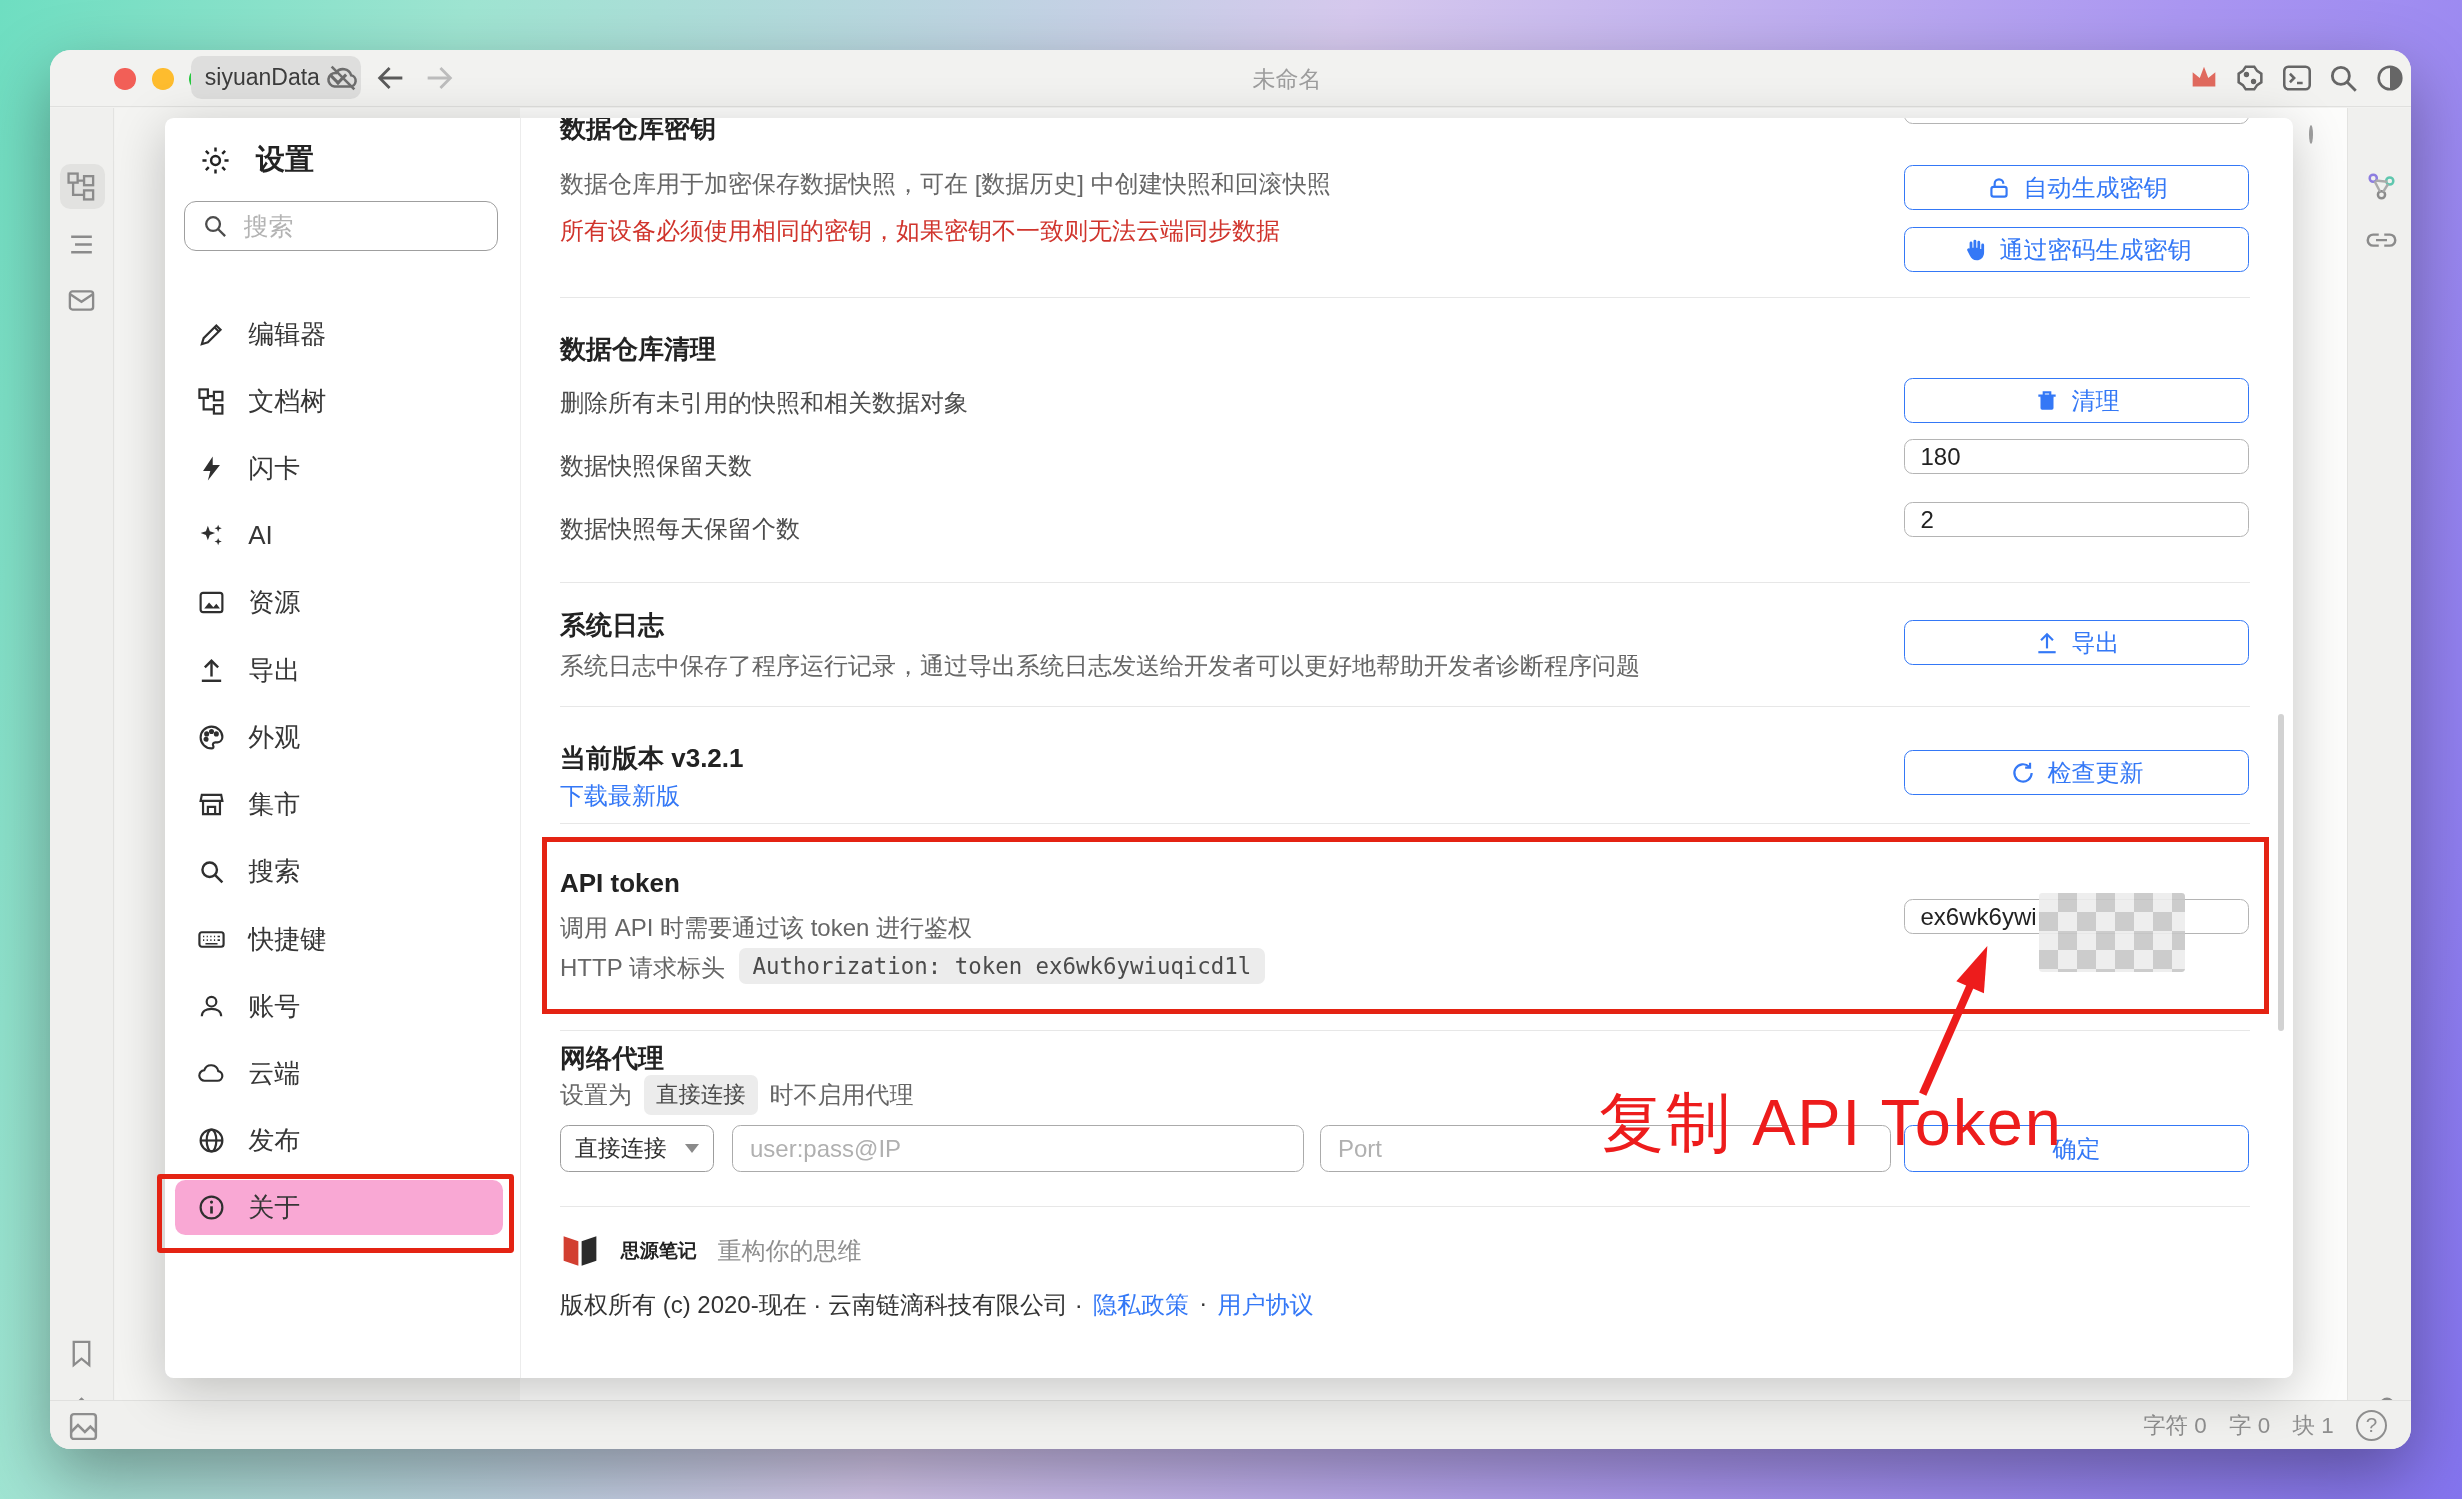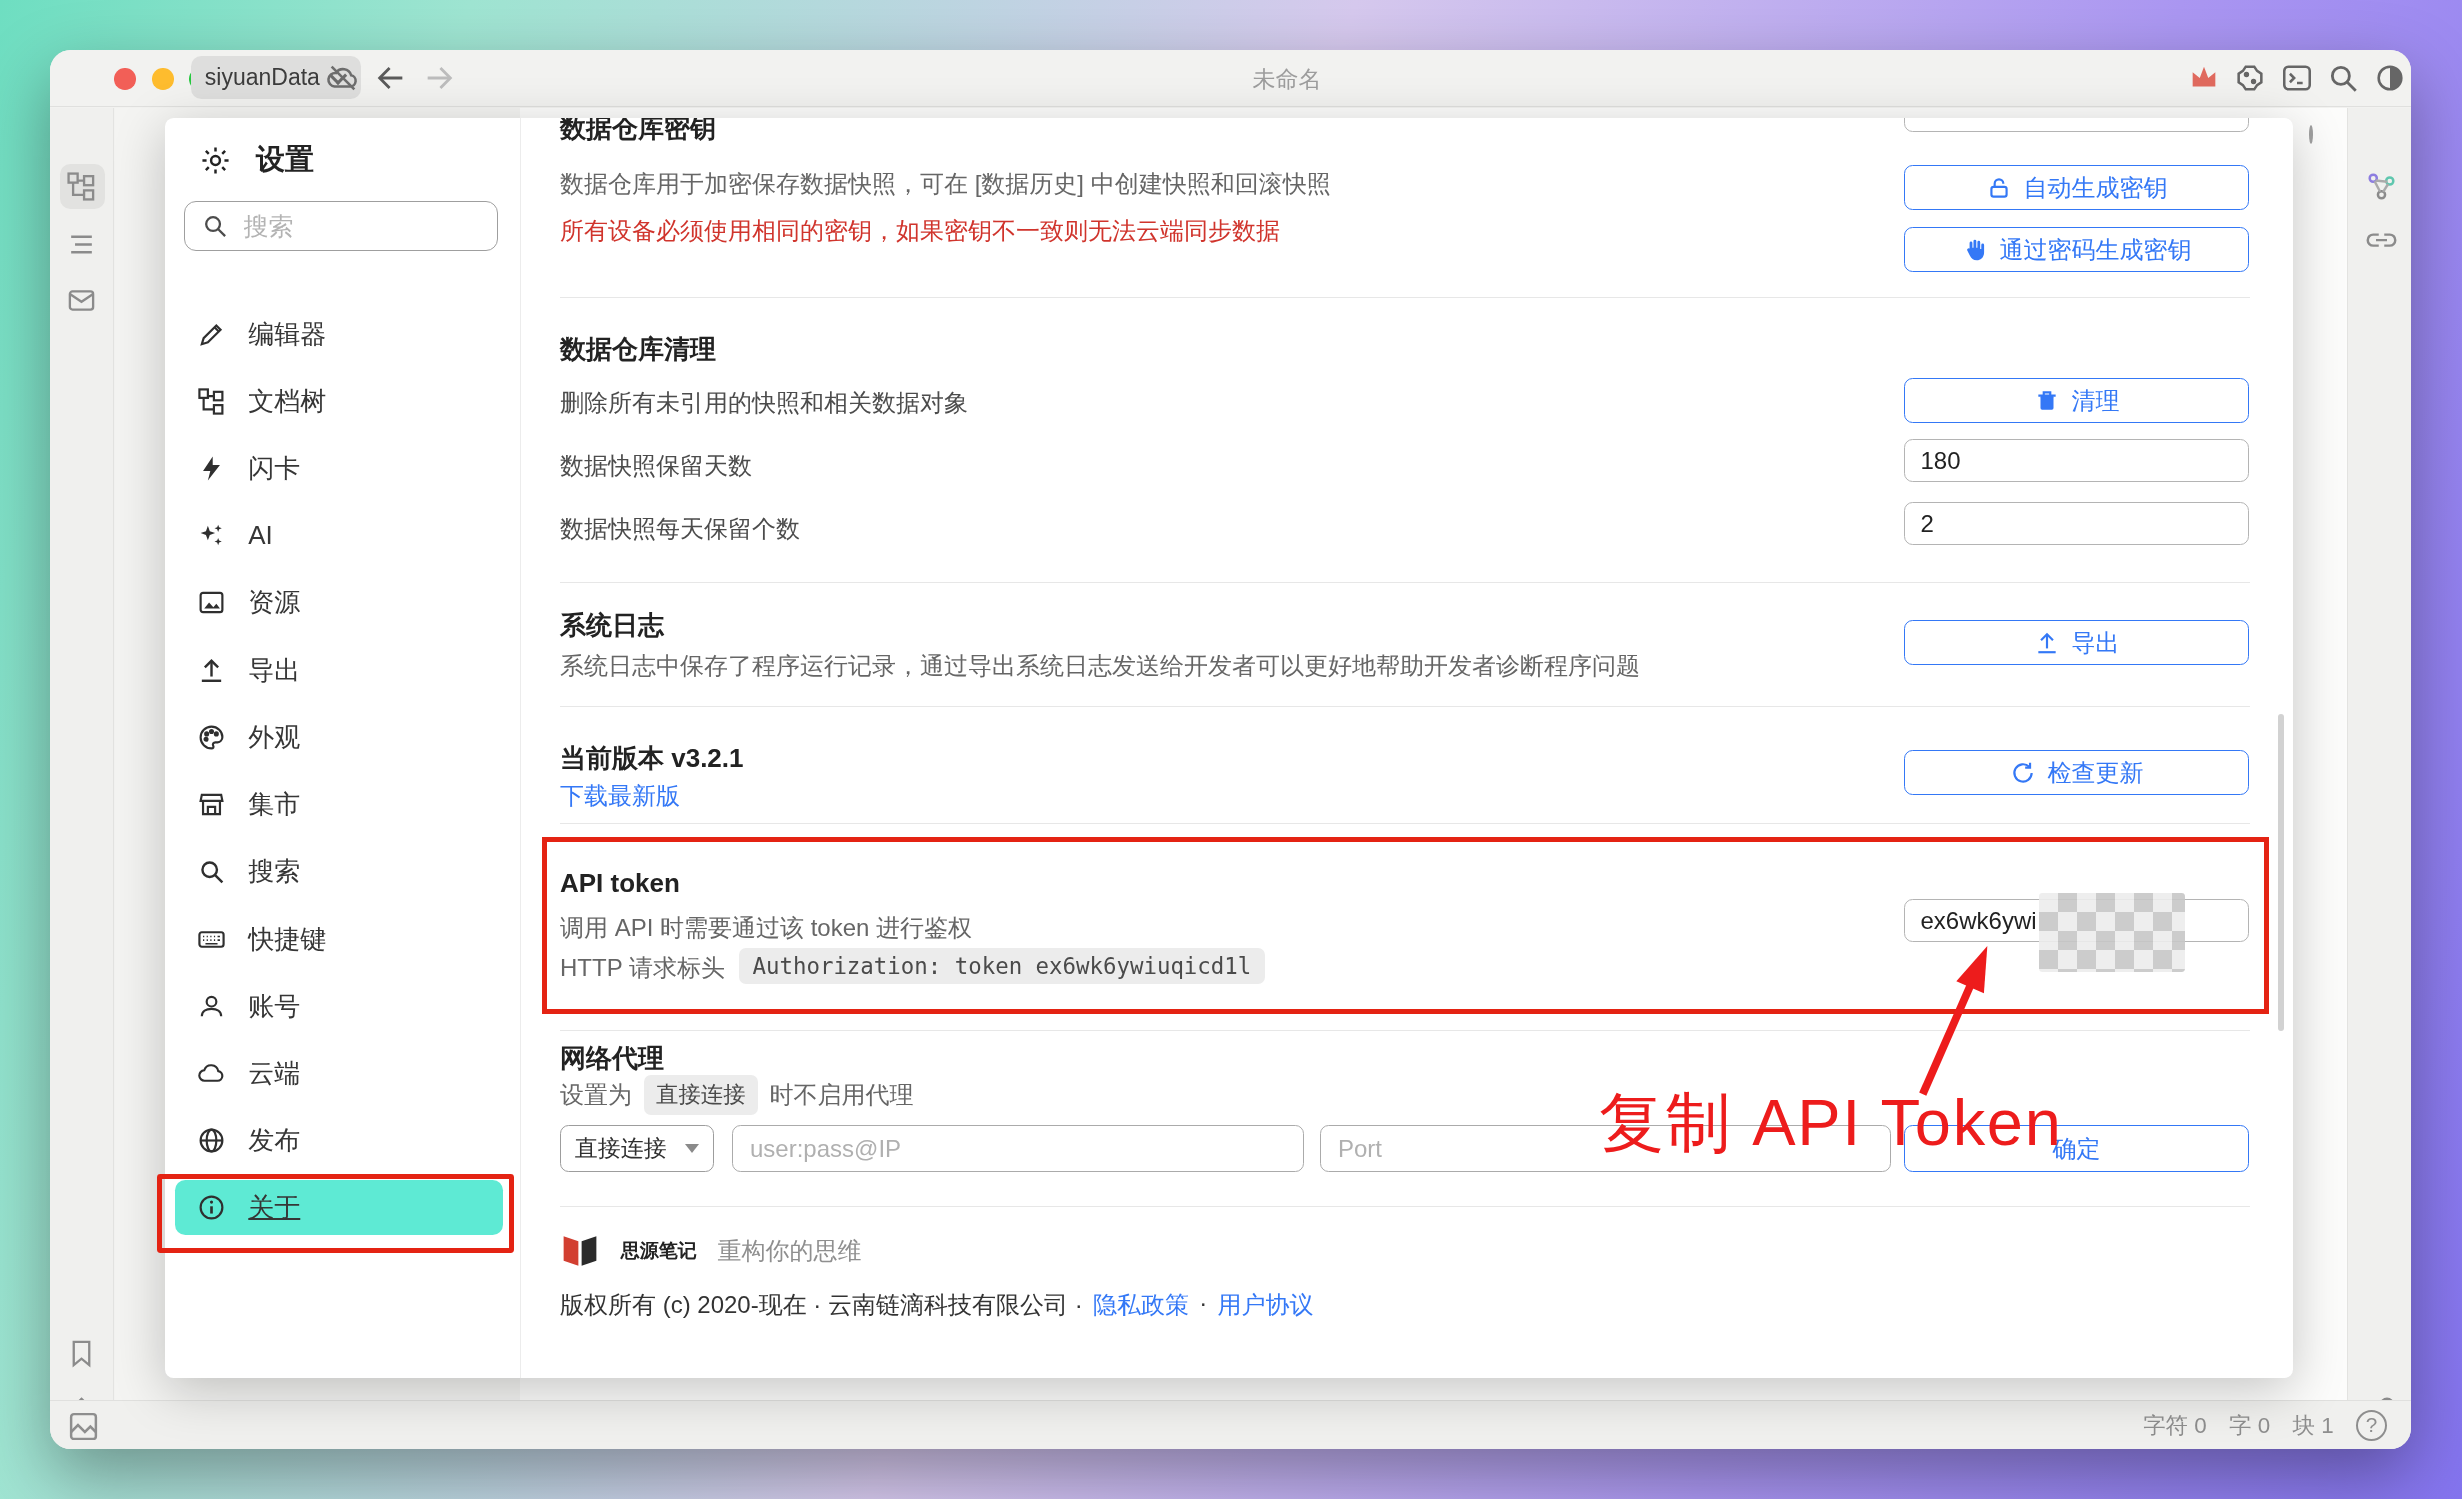--- a/index.html
+++ b/index.html
@@ -52,35 +52,35 @@
   .sb-divider { left:355px; top:0; width:0.9px; height:100%; background:#ececec; }
   .sb-head { left:34px; top:22.4px; display:flex; align-items:center; gap:24px; font-size:29px;
              font-weight:700; color:#232323; }
   .sb-search { left:19px; top:83px; width:314px; height:50px; border:1.7px solid #9f9f9f; border-radius:12px;
                display:flex; align-items:center; gap:15.5px; padding:0 15.5px; background:#fff; }
   .sb-search input { border:none; outline:none; font-size:25px; width:224px; color:#333;
                      font-family:inherit; background:transparent; }
   .sb-search input::placeholder { color:#b3b3b3; }
   .menu-item { left:9.5px; width:328px; height:55px; border-radius:10.3px; display:flex; align-items:center;
                gap:22.4px; padding-left:22.4px; font-size:26px; color:#363636; cursor:pointer; }
-  .menu-item.selected { background:#5eead4;text-decoration:underline; }
+  .menu-item.selected { background:#f9a8d4; }
   .menu-item .ic { width:29px; height:29px; color:#2f2f2f; }
 
   
   .c-head { left:395px; font-size:26px; font-weight:700; color:#222; }
   .c-desc { left:395px; font-size:24px; color:#666; }
   .c-warn { left:395px; font-size:24px; color:#d0342c; }
   .c-label { left:395px; font-size:24px; color:#4c4c4c; }
   .c-link { font-size:24px; color:#3478f6; cursor:pointer; }
   .divider { left:395px; width:1690px; height:0.9px; background:#e7e7e7; }
   .btn-blue { left:1739px; width:345px; height:45px; border:1.7px solid #3478f6; border-radius:8.6px;
               color:#3478f6; font-size:24px; display:flex; align-items:center; justify-content:center;
               gap:12px; background:#fff; cursor:pointer; }
   .btn-blue .ic { width:26px; height:26px; }
-  .inp { left:1739px; width:345px; height:43px; border:1.7px solid #b4b4b4; border-radius:8.6px;
+  .inp { left:1739px; width:345px; height:35px; border:1.7px solid #b4b4b4; border-radius:8.6px;
          font-size:24px; color:#222; padding:0 15.5px; font-family:inherit; outline:none; background:#fff; }
   .chip { background:#ececec; border-radius:6.9px; padding:4.3px 12px; color:#4a4a4a; font-size:22.4px; }
   .code-chip { font-family:"DejaVu Sans Mono","Liberation Mono",monospace; background:#ececec;
                border-radius:6.9px; padding:5.2px 13.8px; color:#4a4a4a; font-size:22.4px; }
   .sel { left:395px; width:154px; height:47px; border:1.7px solid #9d9d9d; border-radius:8.6px; background:#fff;
          display:flex; align-items:center; justify-content:space-between; padding:0 13.8px; font-size:23px;
          color:#2f2f2f; cursor:pointer; }
   .sel .tri { width:0; height:0; border-left:7.8px solid transparent; border-right:7.8px solid transparent;
               border-top:9.5px solid #8a8a8a; }
   .inp2 { height:47px; border:1.7px solid #ababab; border-radius:8.6px; font-size:24px; color:#a21caf;

